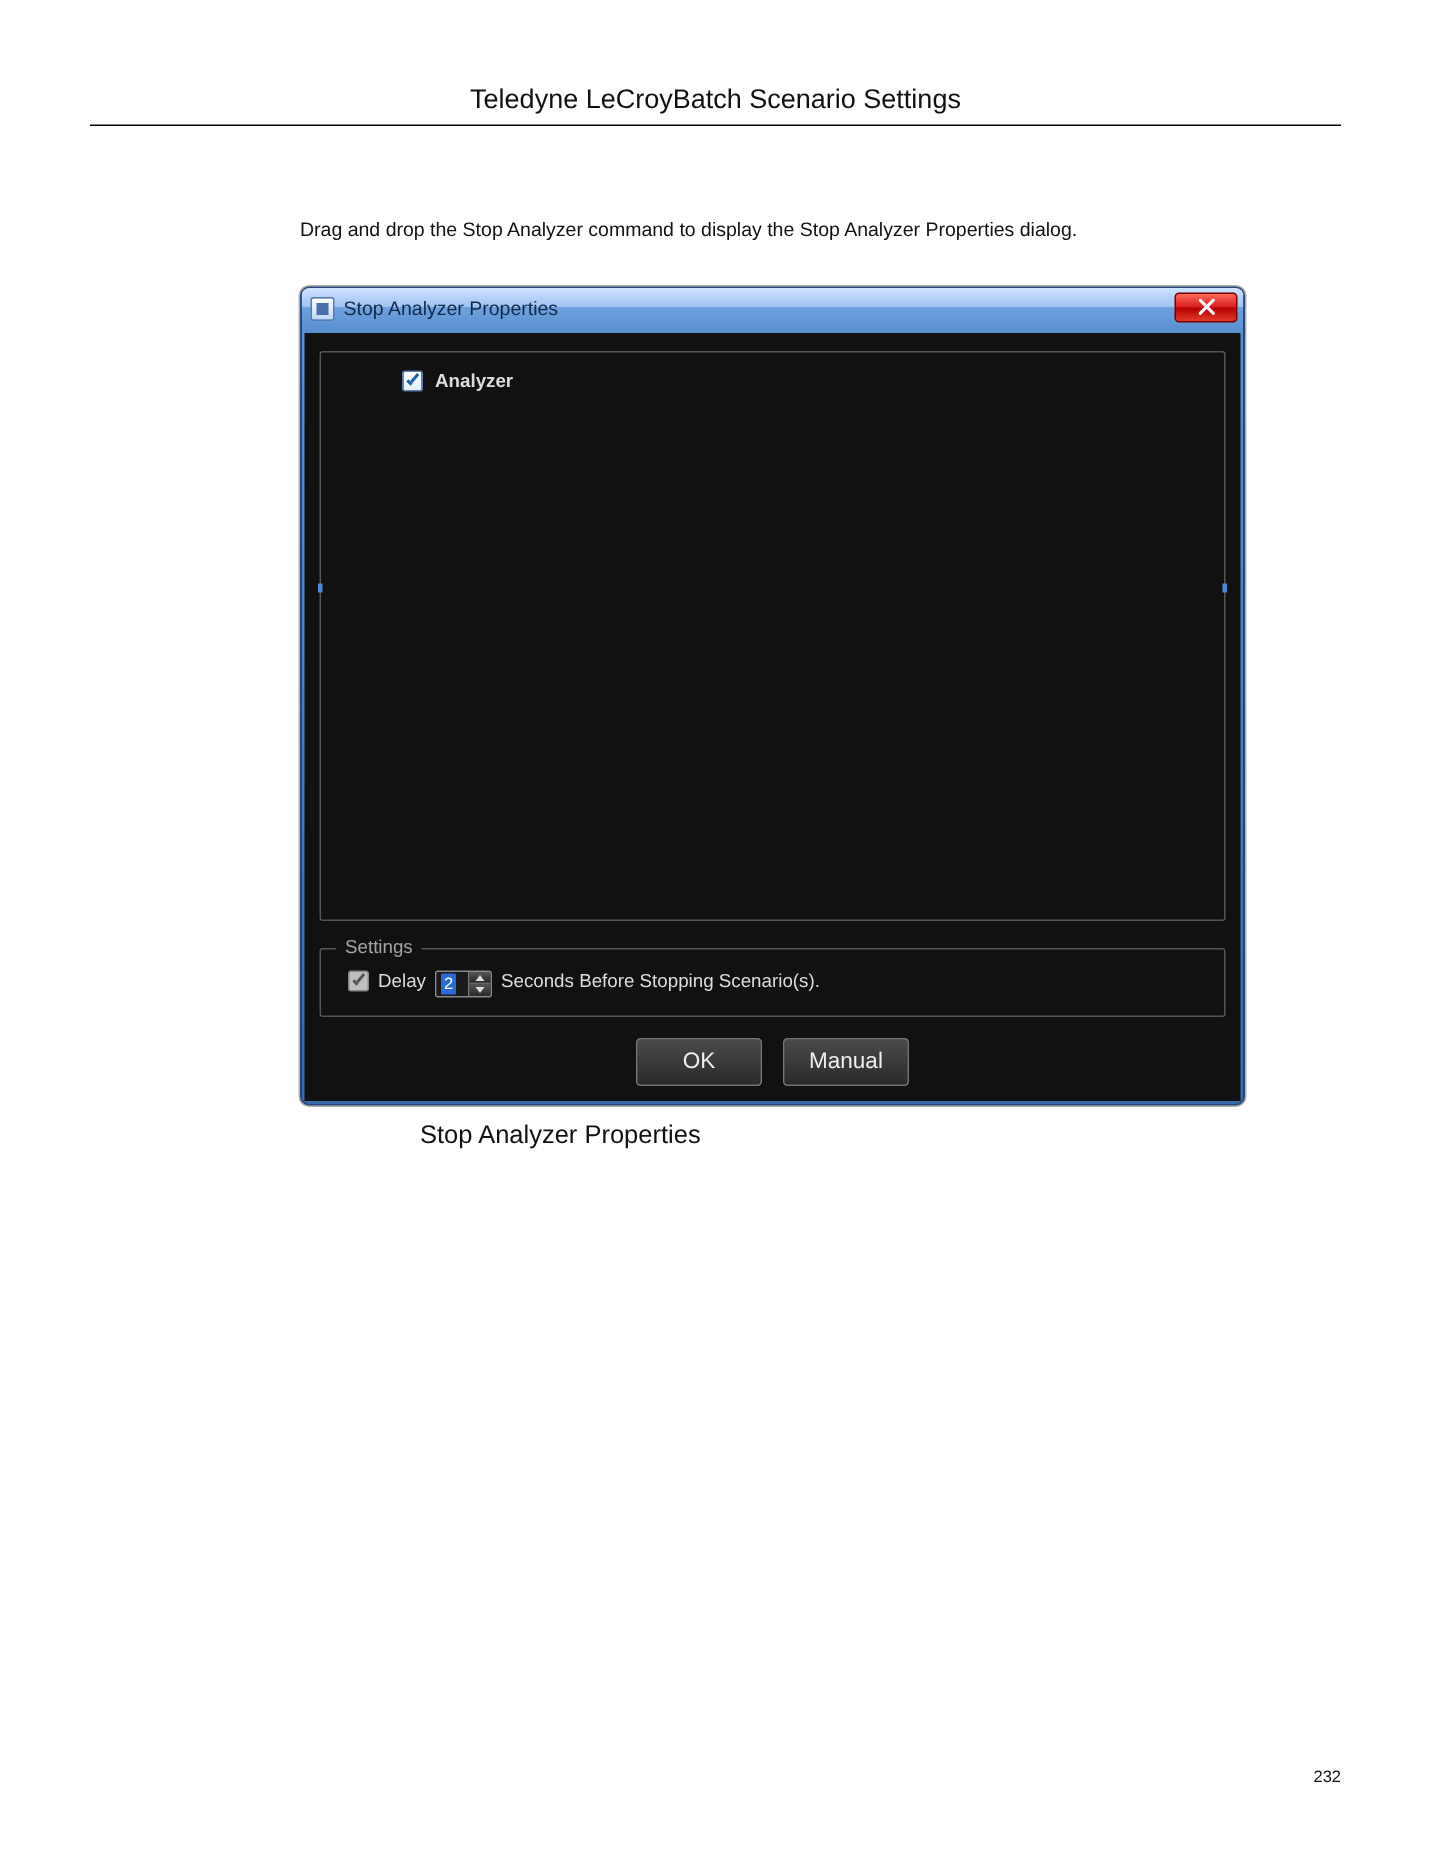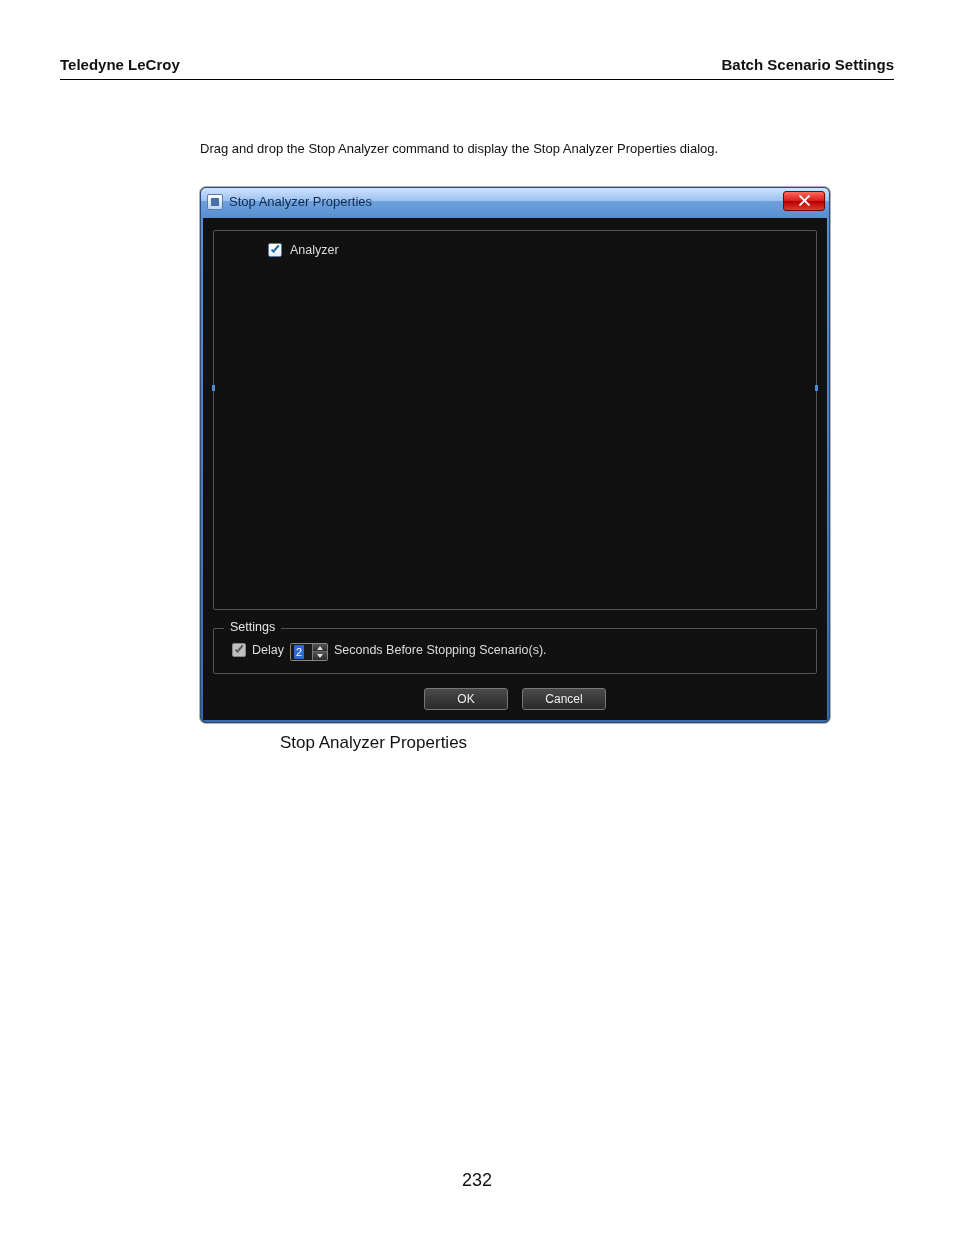--- a/index.html
+++ b/index.html
@@ -1,64 +1,64 @@
 <!DOCTYPE html>
 <html><head>
 <meta charset="utf-8">
 <style>
   * { box-sizing: border-box; margin: 0; padding: 0; }
   html, body { width: 954px; height: 1235px; background: #fff; font-family: "Segoe UI", "Helvetica Neue", Arial, sans-serif; color: #111; }
   .page { position: relative; width: 954px; height: 1235px; padding: 56px 60px 50px 60px; }
-  .header-row { display: flex; justify-content: space-between; align-items: baseline; font-size: 15px; margin-bottom: 6px; font-weight: bold; }
+  .header-row { display: flex; justify-content: center; align-items: baseline; font-size: 18px; margin-bottom: 6px; }
   .rule { border: none; border-top: 1px solid #000; margin-bottom: 60px; }
   .body-text { font-size: 13px; line-height: 1.45; margin-left: 140px; margin-right: 10px; }
   .intro { margin-bottom: 28px; }
   .caption { margin-left: 220px; font-size: 17px; margin-top: 10px; margin-bottom: 16px; }
   .after-text { margin-bottom: 20px; }
 
   
   .dialog-wrap { margin-left: 140px; width: 630px; }
   .win { width: 100%; border: 1px solid #2b4a7a; border-radius: 6px; overflow: hidden; background: #0e0e0e; box-shadow: 0 0 0 1px rgba(0,0,0,0.3); }
   .titlebar { height: 28px; background: linear-gradient(#cfe3ff,#9ec2f0 45%,#6fa2de 46%,#5a90d0); display: flex; align-items: center; padding: 0 6px; position: relative; }
   .titlebar .app-icon { width: 16px; height: 16px; background: linear-gradient(#fff,#bcd6f2); border: 1px solid #5a7db0; border-radius: 2px; margin-right: 6px; position: relative; }
   .titlebar .app-icon::after { content:""; position:absolute; left:3px; top:3px; width:8px; height:8px; background:#4a6fa8; }
   .titlebar .title-text { font-size: 13px; color: #102a4a; }
   .close-btn { position: absolute; right: 4px; top: 3px; width: 42px; height: 20px; border-radius: 3px; background: linear-gradient(#ff6a5a,#d81e1e 48%,#b50000 52%,#e03a2a); border: 1px solid #7a0000; display:flex; align-items:center; justify-content:center; }
   .close-btn svg { width: 11px; height: 11px; }
   .inner-frame { padding: 2px; background: linear-gradient(#5a90d0,#3a6aa8); }
   .client { background: #111; padding: 12px 10px 10px 10px; color: #ddd; font-size: 12.5px; }
 
-  .top-box { border: 1px solid #555; border-radius: 2px; background: #111; padding: 10px 30px 10px 14px; height: 380px; position: relative; }
+  .top-box { border: 1px solid #555; border-radius: 2px; background: #111; padding: 10px 30px 10px 14px; height: 380px; position: relative; font-weight: bold; }
   .analyzer-row { display:flex; align-items:center; gap:8px; margin-left: 40px; margin-top: 2px; }
   .chk { width: 14px; height: 14px; background: linear-gradient(#fff,#e6eef8); border: 1px solid #5a7db0; border-radius: 2px; position: relative; }
   .chk.checked::after { content:""; position:absolute; left:2px; top:6px; width:4px; height:2px; background:#1a5fa8; transform: rotate(45deg); }
   .chk.checked::before { content:""; position:absolute; left:4px; top:3px; width:7px; height:2px; background:#1a5fa8; transform: rotate(-50deg); }
   .chk.dim { background:#bfbfbf; border-color:#888; }
   .chk.dim::after, .chk.dim::before { background:#555; }
 
   .blue-bar-left, .blue-bar-right { position:absolute; top: 154px; width:3px; height:6px; background:#4a8ad8; }
   .blue-bar-left { left: -2px; }
   .blue-bar-right { right: -2px; }
 
   .settings-group { margin-top: 18px; border: 1px solid #555; border-radius: 2px; padding: 14px 12px 12px 12px; position: relative; }
-  .settings-legend { position: absolute; top: -9px; left: 10px; background: #111; padding: 0 6px; color: #e5e5e5; font-size: 12.5px; }
+  .settings-legend { position: absolute; top: -9px; left: 10px; background: #111; padding: 0 6px; color: #a3a3a3; font-size: 12.5px; }
   .settings-row { display:flex; gap:6px; margin-left: 6px; }
   .spin { display:inline-flex; align-items:stretch; height:18px; border:1px solid #888; border-radius:2px; overflow:hidden; }
   .spin-input { width: 22px; background:#1a1a1a; color:#fff; font-size:12px; padding:0 3px; display:flex; align-items:center; border-right:1px solid #777; position:relative; }
   .spin-input .sel { background:#2a6bd8; color:#fff; padding:0 2px; border-radius:1px; font-size:11px; line-height:14px; }
   .spin-btns { display:flex; flex-direction:column; width:14px; }
   .spin-btns div { flex:1; background:linear-gradient(#555,#2a2a2a); display:flex; align-items:center; justify-content:center; }
   .spin-btns div:first-child { border-bottom:1px solid #666; }
   .tri-up { width:0; height:0; border-left:3px solid transparent; border-right:3px solid transparent; border-bottom:4px solid #ddd; }
   .tri-down { width:0; height:0; border-left:3px solid transparent; border-right:3px solid transparent; border-top:4px solid #ddd; }
 
   .btn-row { display:flex; justify-content:center; gap:14px; margin-top:14px; }
-  .dlg-btn { min-width: 84px; height: 22px; border:1px solid #777; border-radius:3px; background: linear-gradient(#4a4a4a,#2a2a2a); color:#eee; font-size:12px; display:flex; align-items:center; justify-content:center; }
+  .dlg-btn { min-width: 84px; height: 32px; border:1px solid #777; border-radius:3px; background: linear-gradient(#4a4a4a,#2a2a2a); color:#eee; font-size:15px; display:flex; align-items:center; justify-content:center; }
 
-  .footer-row { position:absolute; left:60px; right:60px; bottom:44px; display:flex; justify-content:center; font-size:18px; }
+  .footer-row { position:absolute; left:60px; right:60px; bottom:44px; display:flex; justify-content:flex-end; font-size:11px; }
 </style>
 </head>
 <body>
 
 <div class="page">
 
   <div class="header-row">
     <span>Teledyne LeCroy</span>
     <span>Batch Scenario Settings</span>
   </div>
@@ -106,21 +106,21 @@
                       <span class="tri-down"></span>
                     </div>
                 </span>
               </span>
               <span>Seconds Before Stopping Scenario(s).</span>
             </div>
           </div>
 
           <div class="btn-row">
             <div class="dlg-btn">OK</div>
-            <div class="dlg-btn">Cancel</div>
+            <div class="dlg-btn">Manual</div>
           </div>
 
         </div>
       </div>
     </div>
   </div>
 
   <p class="caption">Stop Analyzer Properties</p>
 
 

